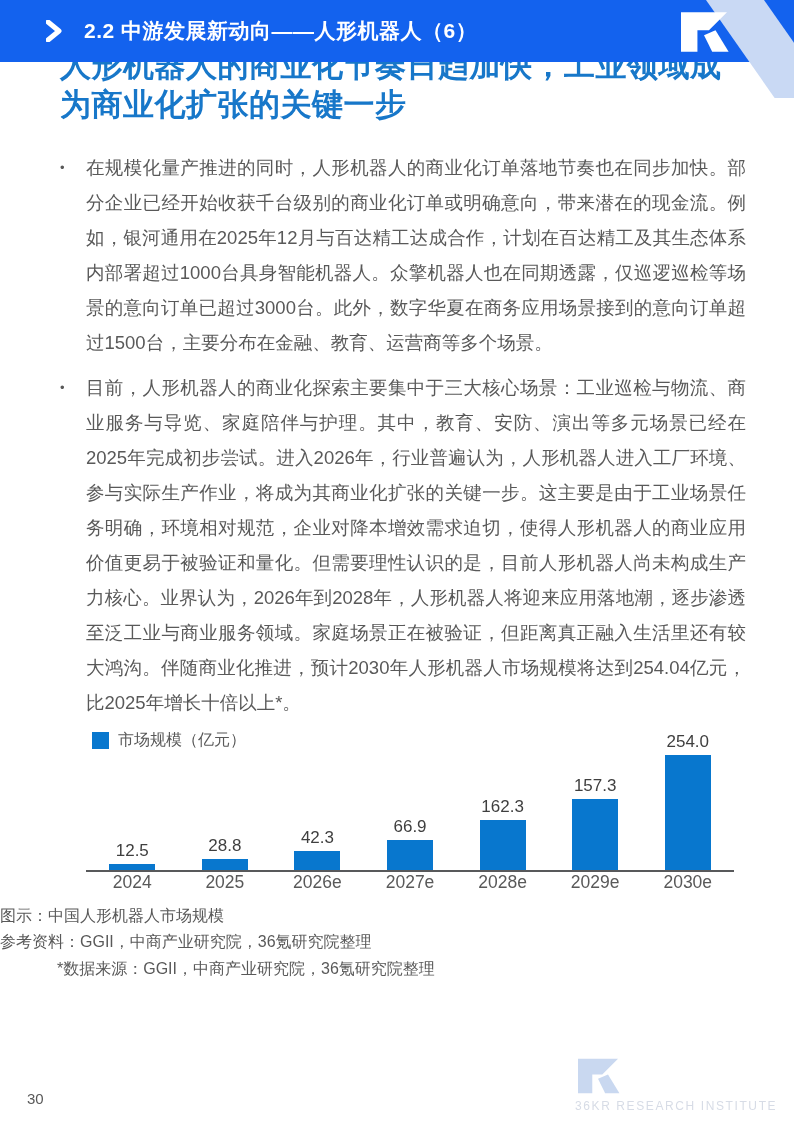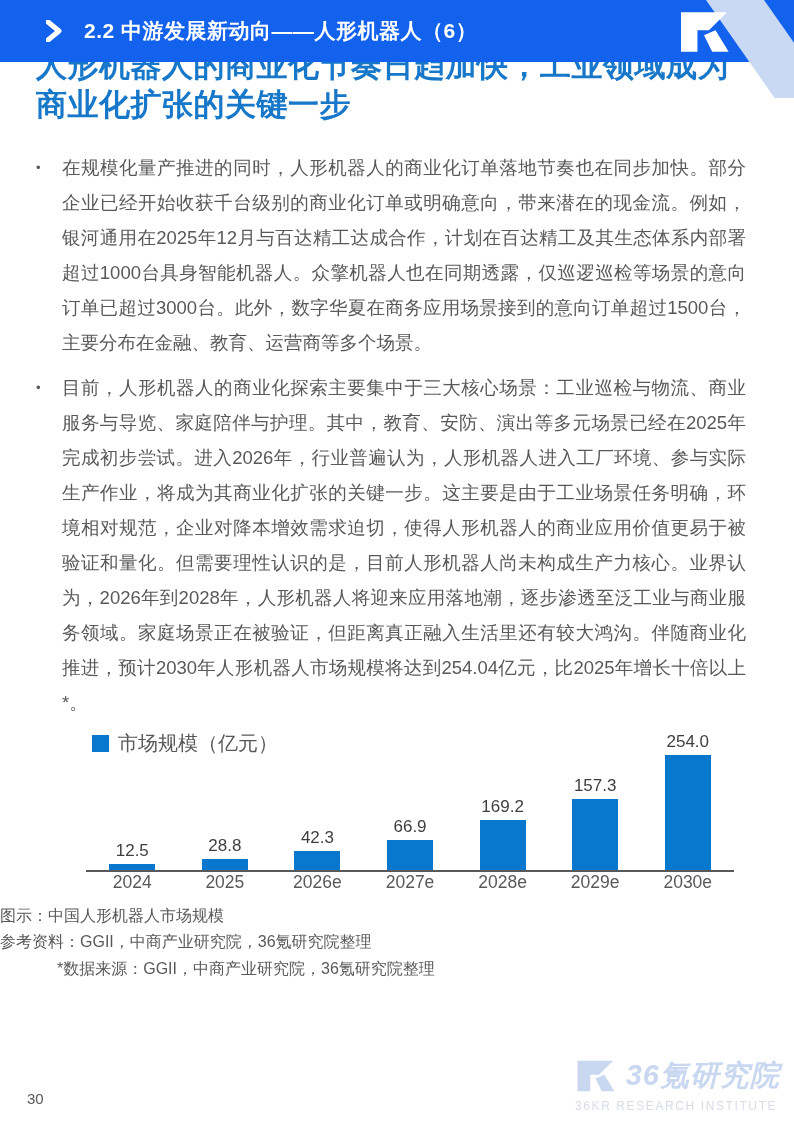--- a/index.html
+++ b/index.html
@@ -22,21 +22,21 @@
   .header-chevron {
     position:absolute; left:46px; top:20px; width:16px; height:22px; z-index:4;
   }
   .header-title {
     position:absolute; left:84px; top:0; height:50px; line-height:62px;
     color:#ffffff; font-size:21px; font-weight:bold; letter-spacing:0.5px; z-index:4;
   }
   .header-logo { position:absolute; top:9px; right:62px; z-index:4; }
 
   
-  .content { position:relative; padding:0 48px 0 36px; }
+  .content { position:relative; padding:0 48px 0 60px; }
   .page-heading {
     margin-top:46px; font-size:31px; line-height:39px; font-weight:bold;
     color:#1777C9; letter-spacing:0.5px;
   }
   .bullets { margin-top:26px; }
   .bullet { display:flex; margin-bottom:10px; }
   .bullet .dot {
     flex:none; width:26px; font-size:13px; line-height:35px; color:#595959;
   }
   .bullet p {
@@ -44,21 +44,21 @@
     text-align:justify; text-justify:inter-ideograph;
   }
 
   
   .chart { position:relative; margin:8px 60px 0 86px; }
   .legend {
     position:absolute; top:0; left:6px; display:flex; align-items:center;
     gap:9px; z-index:2;
   }
   .legend-swatch { width:17px; height:17px; background:#0877CE; }
-  .legend-label { font-size:20px; color:#595959;text-align:right; }
+  .legend-label { font-size:16px; color:#595959;text-align:right; }
   .plot {
     display:flex; align-items:flex-end; height:142px;
     border-bottom:2px solid #58595b;
   }
   .col {
     flex:1; display:flex; flex-direction:column; align-items:center;
     justify-content:flex-end;
     margin-top:31px;
   }
   .val { font-size:17px; color:#3f3f3f; margin-bottom:3px; }
@@ -137,21 +137,21 @@
         </div>
         <div class="col">
           <div class="val">42.3</div>
           <div class="bar" style="height: 19.2px; background: rgb(8, 119, 206);"></div>
         </div>
         <div class="col">
           <div class="val">66.9</div>
           <div class="bar" style="height: 30.3px; background: rgb(8, 119, 206);"></div>
         </div>
         <div class="col">
-          <div class="val">169.2</div>
+          <div class="val">162.3</div>
           <div class="bar" style="height: 49.6px; background: rgb(8, 119, 206);"></div>
         </div>
         <div class="col">
           <div class="val">157.3</div>
           <div class="bar" style="height: 71.2px; background: rgb(8, 119, 206);"></div>
         </div>
         <div class="col">
           <div class="val">254.0</div>
           <div class="bar" style="height: 115px; background: rgb(8, 119, 206);"></div>
         </div>
@@ -174,18 +174,17 @@
   <div class="footnote">*数据来源：GGII，中商产业研究院，36氪研究院整理</div>
 
   <div class="page-number">30</div>
 
   <div class="watermark">
     <div class="wm-row">
       <svg width="46" height="40" viewBox="0 0 64 56">
         <path d="M4 4 H60 L38 26 H24 V52 H4 Z" fill="#C9D8F0"></path>
         <path d="M32 32 L46 26 L62 52 H42 Z" fill="#C9D8F0"></path>
       </svg>
-      <span class="wm-cn">36氪研究院</span>
     </div>
     <div class="wm-en">36KR RESEARCH INSTITUTE</div>
   </div>
 
 </div>
 
 </body></html>

